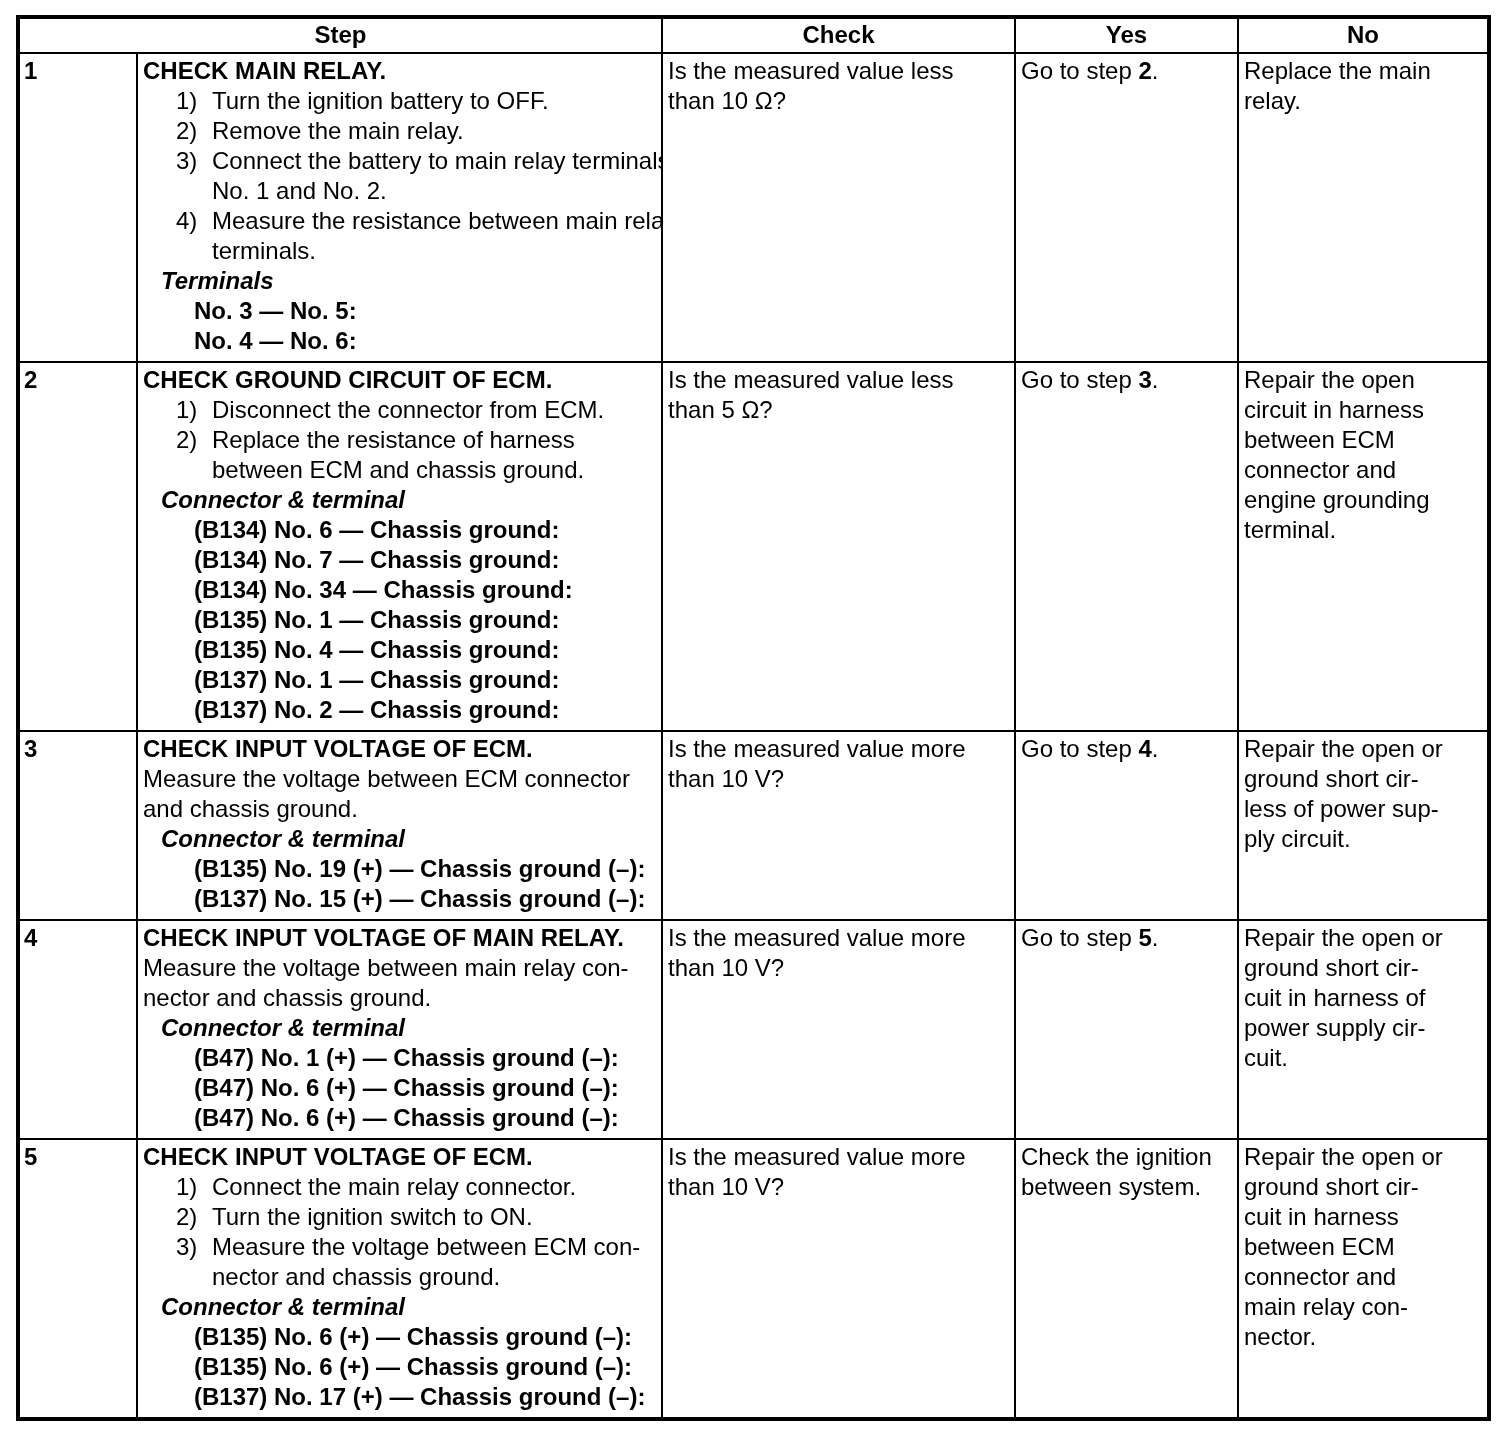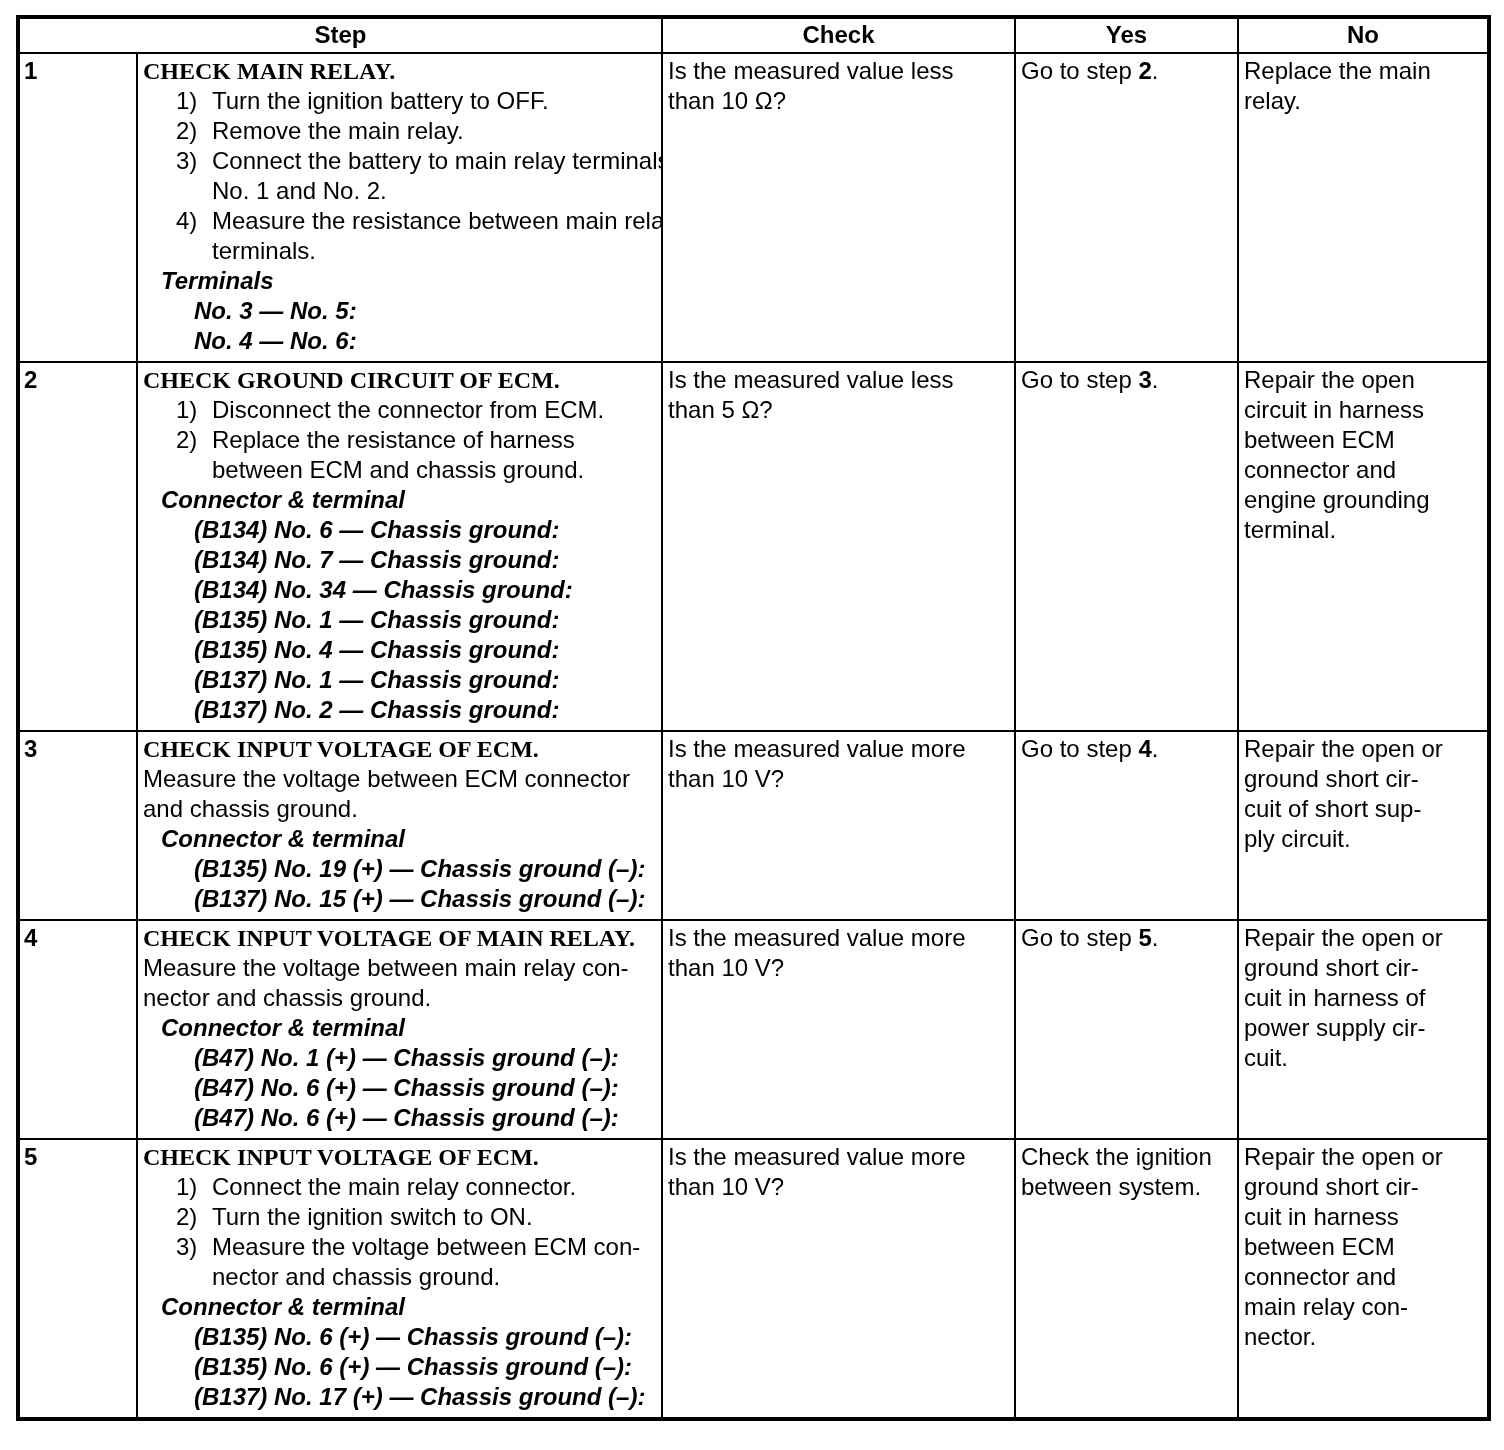--- a/index.html
+++ b/index.html
@@ -33,41 +33,39 @@
     font-size: 24px;
     line-height: 28px;
     padding: 2px 4px 3px 4px;
   }
   td.num-cell {
     font-weight: bold;
     padding-left: 4px;
   }
   .step-title {
     font-weight: bold;
-    font-family: Liberation Serif, serif;
   }
   .line, .para-line, .spec-line, .spec-label, .step-title {
     white-space: nowrap;
   }
   .list-item {
     display: flex;
     padding-left: 33px;
   }
   .list-item .marker {
     width: 36px;
     flex: 0 0 36px;
   }
   .spec-label {
     font-weight: bold;
     font-style: italic;
     padding-left: 18px;
   }
   .spec-line {
     font-weight: bold;
-    font-style: italic;
     padding-left: 51px;
   }
   .bold {
     font-weight: bold;
   }
 </style>
 </head>
 <body>
 
 <div class="page">
@@ -189,21 +187,21 @@
           <td class="check-cell">
             <div class="line">Is the measured value more</div>
             <div class="line">than 10 V?</div>
           </td>
           <td class="yes-cell">
             <div class="line"><span>Go to step </span><span class="bold">4</span><span>.</span></div>
           </td>
           <td class="no-cell">
             <div class="line">Repair the open or</div>
             <div class="line">ground short cir-</div>
-            <div class="line">cuit of short sup-</div>
+            <div class="line">less of power sup-</div>
             <div class="line">ply circuit.</div>
           </td>
         </tr>
         <tr class="body-row">
           <td class="num-cell">4</td>
           <td class="step-cell">
             <div class="step-title">CHECK INPUT VOLTAGE OF MAIN RELAY.</div>
             <div class="para-line">Measure the voltage between main relay con-</div>
             <div class="para-line">nector and chassis ground.</div>
             <div class="spec-label">Connector &amp; terminal</div>

